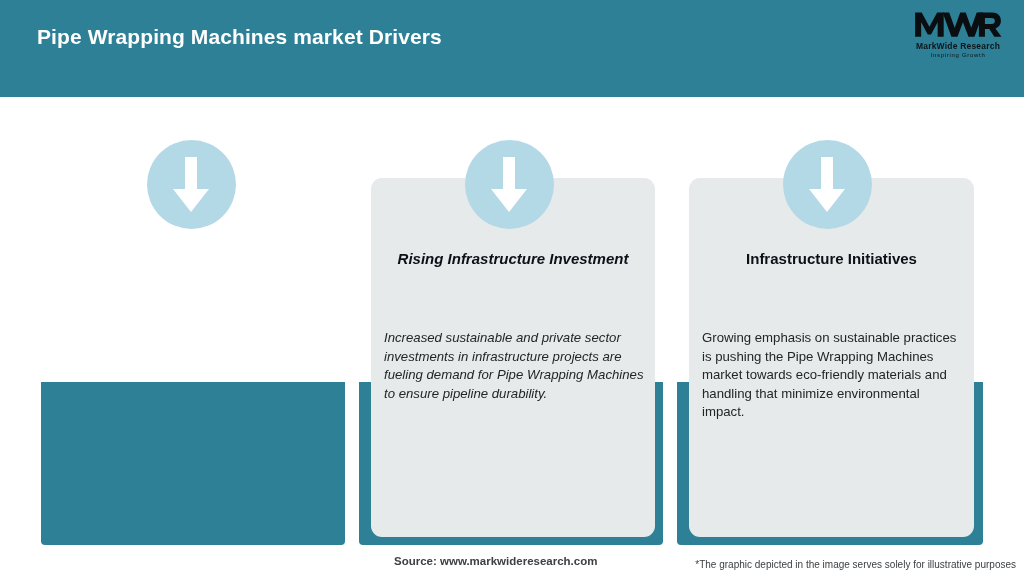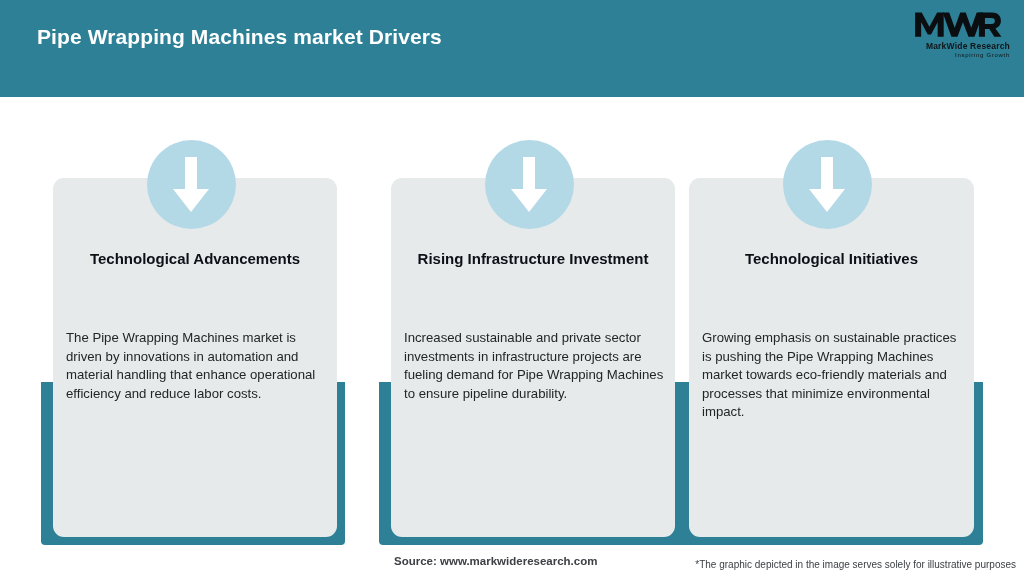--- a/index.html
+++ b/index.html
@@ -35,21 +35,21 @@
     white-space: nowrap;
   }
 
   
   .logo {
     position: absolute;
     right: 14px;
     top: 8px;
     width: 104px;
     height: 58px;
-    text-align: right;
+    text-align: center;
   }
   .logo-mark {
     display: block;
     margin: 0 auto;
     width: 88px;
     height: 32px;
   }
   .logo-name {
     display: block;
     font-size: 8.5px;
@@ -75,21 +75,21 @@
     width: 1024px;
     height: 446px;
   }
   .card-block {
     position: absolute;
     top: 0;
     width: 322px;
     height: 446px;
   }
   .card-block.c1 { left: 41px; }
-  .card-block.c2 { left: 379px; }
+  .card-block.c2 { left: 359px; font-style: italic; }
   .card-block.c3 { left: 677px; }
 
   
   .frame {
     position: absolute;
     left: 0;
     top: 285px;
     width: 304px;
     height: 163px;
     background: #2d8096;
@@ -189,24 +189,20 @@
     </svg>
     <span class="logo-name">MarkWide Research</span>
     <span class="logo-tag">Inspiring Growth</span>
   </div>
 </div>
 
 <div class="cards">
 
   <div class="card-block c1">
     <div class="frame"></div>
-    <div class="card">
-      <div class="card-title">Technological Advancements</div>
-      <div class="card-body">The Pipe Wrapping Machines market is driven by innovations in automation and material handling that enhance operational efficiency and reduce labor costs.</div>
-    </div>
     <div class="badge">
       <svg viewBox="0 0 38 56">
         <path d="M13 0 L25 0 L25 32 L37 32 L19 55 L1 32 L13 32 Z" fill="#ffffff"></path>
       </svg>
     </div>
   </div>
 
   <div class="card-block c2">
     <div class="frame"></div>
     <div class="card">
@@ -216,22 +212,22 @@
     <div class="badge">
       <svg viewBox="0 0 38 56">
         <path d="M13 0 L25 0 L25 32 L37 32 L19 55 L1 32 L13 32 Z" fill="#ffffff"></path>
       </svg>
     </div>
   </div>
 
   <div class="card-block c3">
     <div class="frame"></div>
     <div class="card">
-      <div class="card-title">Technological Initiatives</div>
-      <div class="card-body">Growing emphasis on sustainable practices is pushing the Pipe Wrapping Machines market towards eco-friendly materials and processes that minimize environmental impact.</div>
+      <div class="card-title">Infrastructure Initiatives</div>
+      <div class="card-body">Growing emphasis on sustainable practices is pushing the Pipe Wrapping Machines market towards eco-friendly materials and handling that minimize environmental impact.</div>
     </div>
     <div class="badge">
       <svg viewBox="0 0 38 56">
         <path d="M13 0 L25 0 L25 32 L37 32 L19 55 L1 32 L13 32 Z" fill="#ffffff"></path>
       </svg>
     </div>
   </div>
 
 </div>
 

